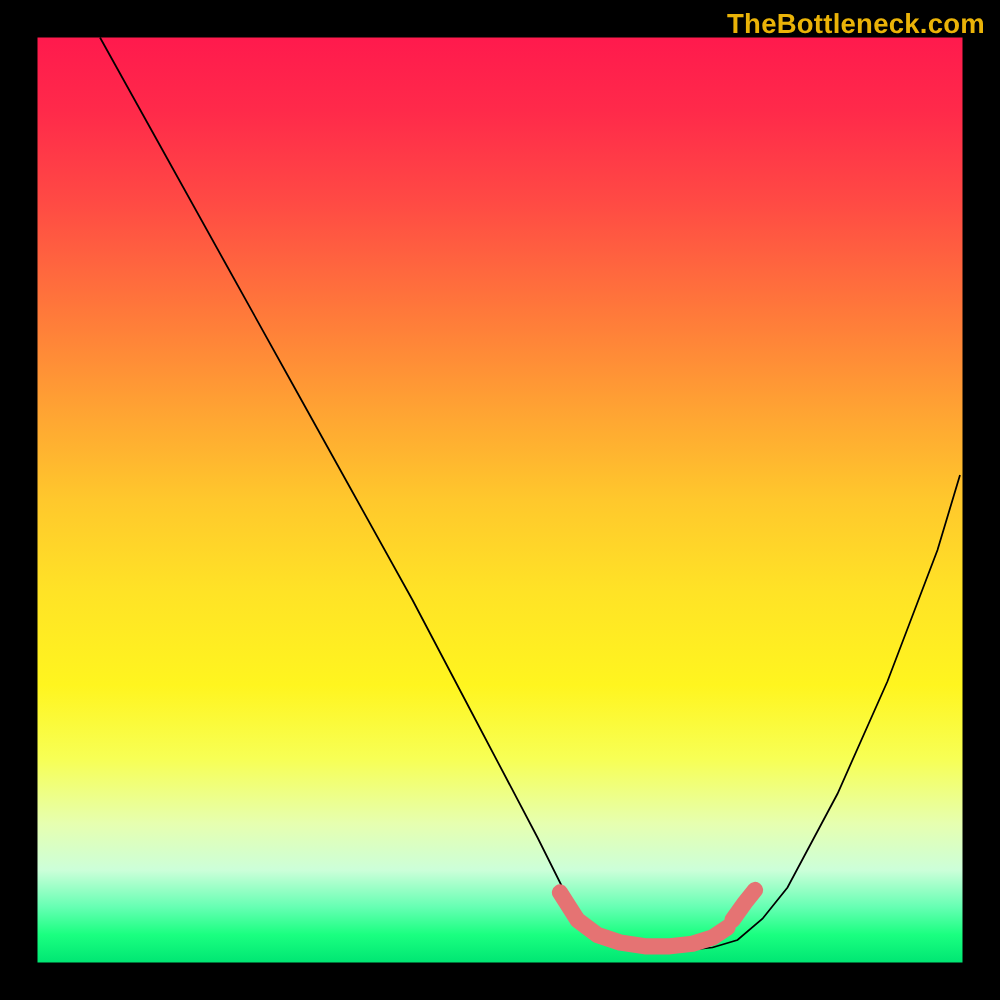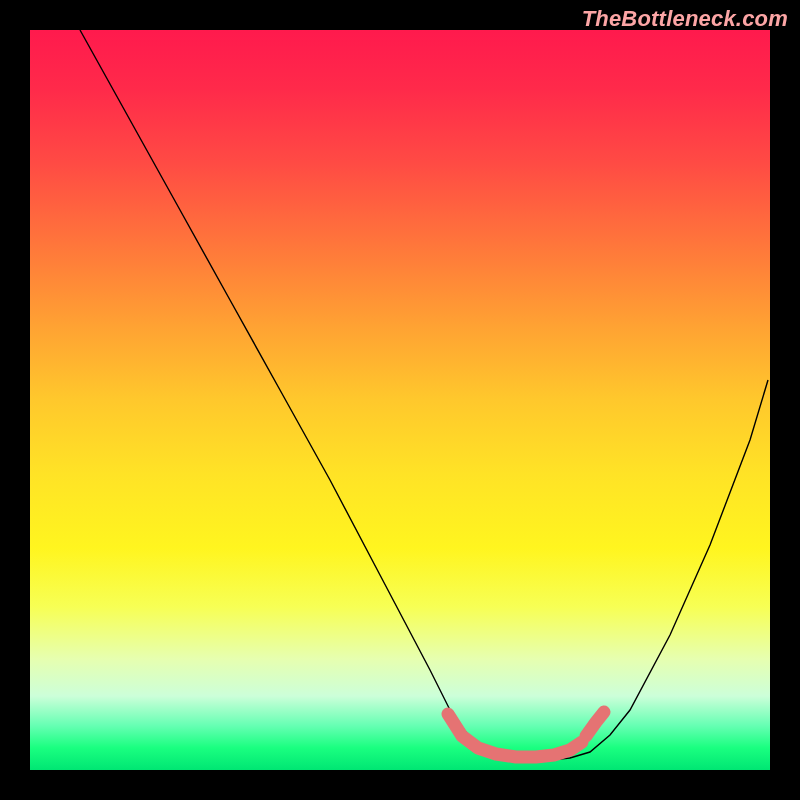--- a/index.html
+++ b/index.html
@@ -30,26 +30,25 @@
       #e6ffb0 85%,
       #ccffd9 90%,
       #66ffb3 94%,
       #1aff80 97%,
       #00e673 100%);
   }
   .watermark {
     position: absolute;
     top: 6px;
     right: 12px;
-    color: #fca5a5;
+    color: #eab308;
     font-size: 22px;
     font-weight: 600;
     letter-spacing: 0.2px;
     user-select: none;
-    font-style: italic;
   }
   svg.curve {
     position: absolute;
     left: 0;
     top: 0;
     width: 740px;
     height: 740px;
     overflow: visible;
   }
   .line {

